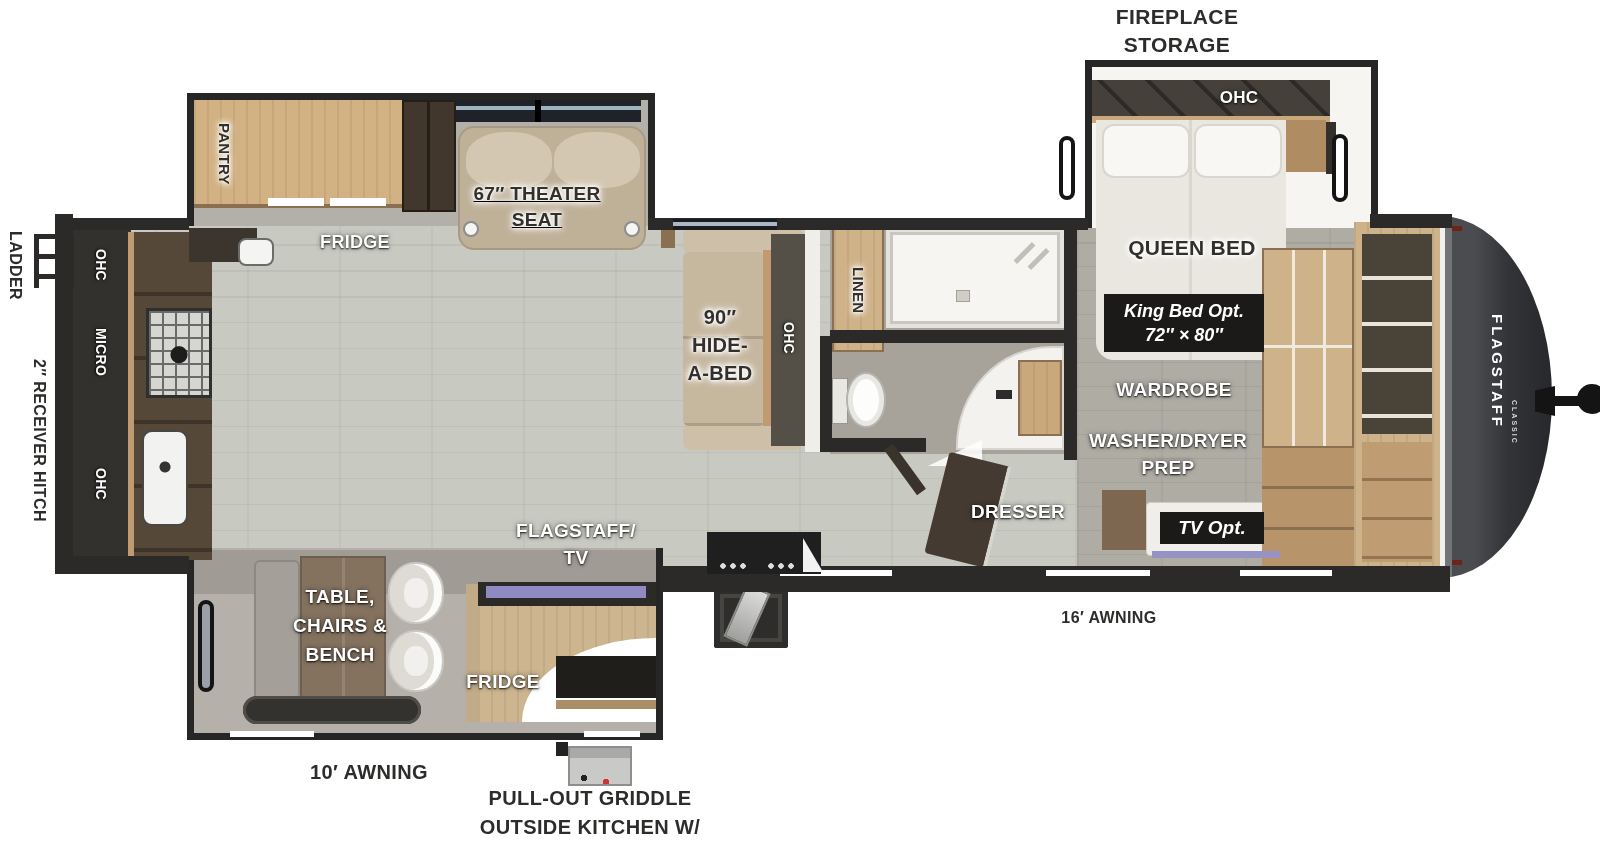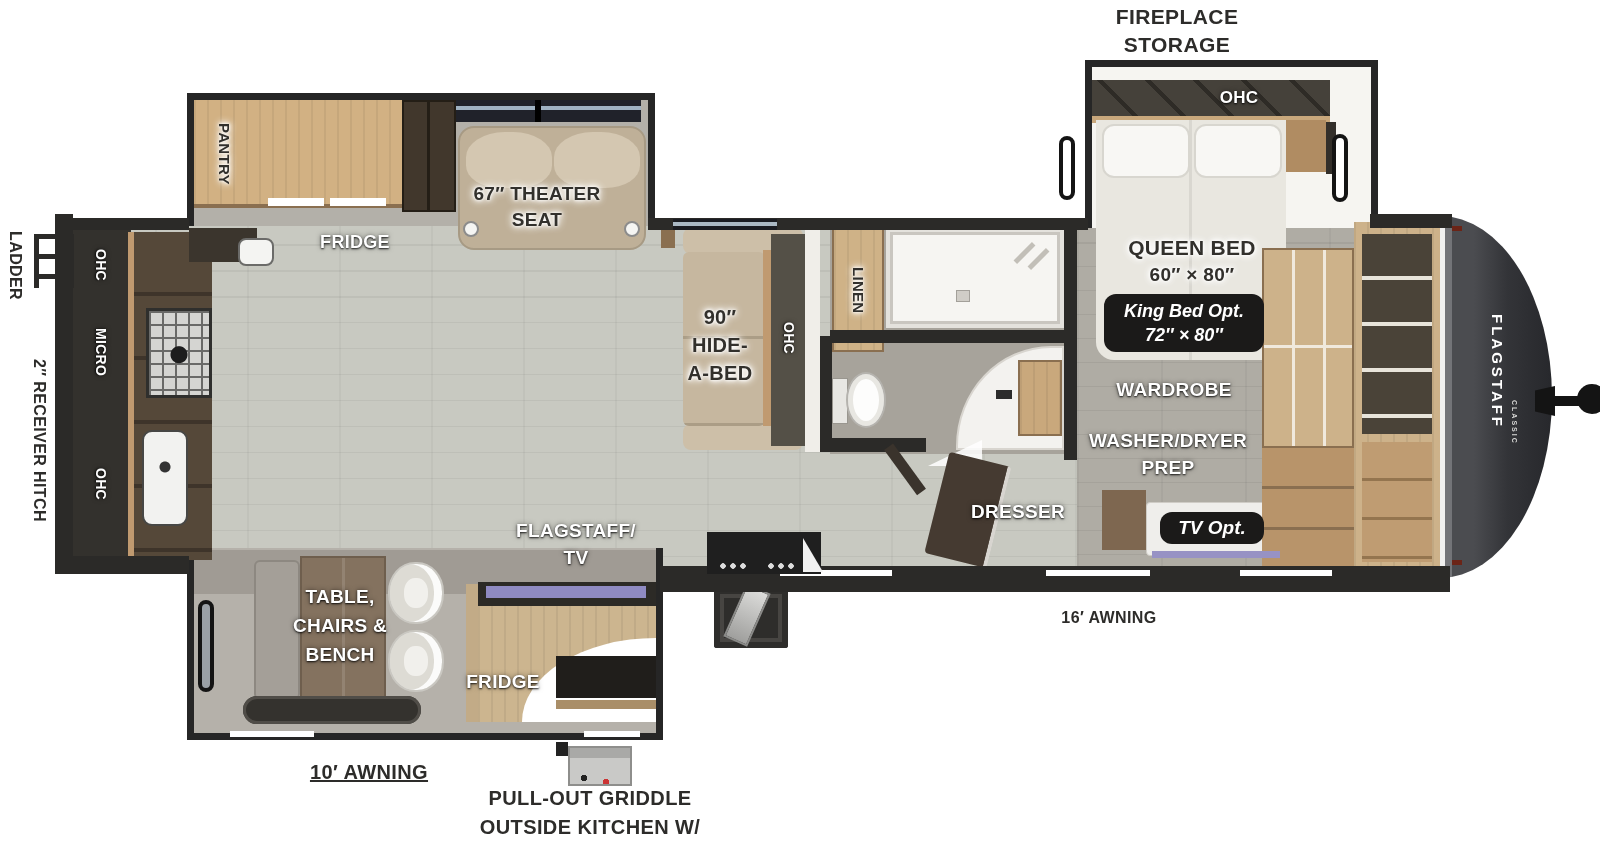--- a/index.html
+++ b/index.html
@@ -17,21 +17,21 @@
   .vtext{writing-mode:vertical-rl;}
   .win{background:#fff;border:4px solid #141414;border-radius:9px;box-sizing:border-box;}
   .floor{background-color:#c8c9c1;
          background-image:repeating-linear-gradient(180deg,rgba(0,0,0,.05) 0 1.5px,transparent 1.5px 26px),
                           repeating-linear-gradient(90deg,rgba(0,0,0,.035) 0 2px,transparent 2px 92px);}
   .floor2{background-color:#afaca4;
           background-image:repeating-linear-gradient(180deg,rgba(0,0,0,.06) 0 1.5px,transparent 1.5px 24px),
                            repeating-linear-gradient(90deg,rgba(0,0,0,.04) 0 2px,transparent 2px 84px);}
   .wood{background-color:#cdb28a;
         background-image:repeating-linear-gradient(90deg,rgba(0,0,0,.06) 0 2px,transparent 2px 13px);}
-  .pill{background:#1b1a19;border-radius:12px;color:#fff;font-weight:800;font-style:italic;}
+  .pill{background:#1b1a19;border-radius:0;color:#fff;font-weight:800;font-style:italic;}
 </style>
 </head>
 <body>
 
 <div id="canvas">
 
   <div class="abs floor" style="left:63px;top:218px;width:1014px;height:350px;z-index:0;"></div>
   <div class="abs floor2" style="left:1077px;top:218px;width:371px;height:350px;z-index:0;"></div>
 
   <div class="abs" style="left:1440px;top:216px;width:112px;height:362px;z-index:2;border-radius:0 100% 100% 0 / 0 50% 50% 0;
@@ -76,21 +76,21 @@
   <div class="abs" style="left:268px;top:198px;width:56px;height:8px;z-index:3;background:#fff;"></div>
   <div class="abs" style="left:330px;top:198px;width:56px;height:8px;z-index:3;background:#fff;"></div>
   <div class="abs vtext lblg ctr" style="left:208px;top:102px;width:32px;height:104px;z-index:6;font-size:15px;">PANTRY</div>
   <div class="abs" style="left:402px;top:100px;width:54px;height:112px;z-index:2;box-sizing:border-box;border:2px solid #241e16;background:#41372c;
               background-image:linear-gradient(90deg,transparent 0 23px,#241e16 23px 26px,transparent 26px);"></div>
   <div class="abs" style="left:458px;top:126px;width:188px;height:124px;z-index:2;background:#bfb098;border:2px solid #a79a84;border-radius:16px;box-sizing:border-box;"></div>
   <div class="abs" style="left:466px;top:132px;width:86px;height:56px;z-index:2;background:#d4c7b1;border-radius:45% 45% 40% 40%;"></div>
   <div class="abs" style="left:554px;top:132px;width:86px;height:56px;z-index:2;background:#d4c7b1;border-radius:45% 45% 40% 40%;"></div>
   <div class="abs" style="left:463px;top:221px;width:16px;height:16px;z-index:3;background:#f5f5f3;border:2px solid #8c8c8c;border-radius:50%;box-sizing:border-box;"></div>
   <div class="abs" style="left:624px;top:221px;width:16px;height:16px;z-index:3;background:#f5f5f3;border:2px solid #8c8c8c;border-radius:50%;box-sizing:border-box;"></div>
-  <div class="abs col" style="left:437px;top:180px;width:200px;height:54px;z-index:6;font-size:19px;line-height:26px;">
+  <div class="abs col" style="left:437px;top:180px;width:200px;height:54px;z-index:6;font-size:19px;line-height:26px;text-decoration:underline;">
     <span class="lblg">67″ THEATER</span>
     <span class="lblg">SEAT</span>
   </div>
   <div class="abs ctr lblw" style="left:305px;top:228px;width:100px;height:28px;z-index:6;font-size:18px;">FRIDGE</div>
 
   <div class="abs" style="left:673px;top:219px;width:104px;height:11px;z-index:4;background:linear-gradient(180deg,#1a1c22 0 3px,#aab8c4 3px 7px,#1a1c22 7px);"></div>
   <div class="abs" style="left:661px;top:228px;width:14px;height:20px;z-index:2;background:#8a6f50;"></div>
   <div class="abs" style="left:683px;top:228px;width:120px;height:26px;z-index:2;background:#cdbfa8;border-radius:8px;"></div>
   <div class="abs" style="left:683px;top:424px;width:120px;height:26px;z-index:2;background:#cdbfa8;border-radius:8px;"></div>
   <div class="abs" style="left:683px;top:252px;width:82px;height:174px;z-index:2;border-radius:6px;
@@ -133,21 +133,20 @@
   <div class="abs ctr lblw" style="left:1206px;top:82px;width:66px;height:32px;z-index:6;font-size:17px;">OHC</div>
   <div class="abs" style="left:1286px;top:120px;width:40px;height:52px;z-index:2;background:#b08c62;"></div>
   <div class="abs" style="left:1326px;top:122px;width:10px;height:52px;z-index:2;background:#332f2a;"></div>
   <div class="abs win" style="left:1332px;top:134px;width:16px;height:68px;z-index:4;"></div>
   <div class="abs win" style="left:1059px;top:136px;width:16px;height:64px;z-index:4;"></div>
   <div class="abs" style="left:1096px;top:120px;width:190px;height:240px;z-index:2;background:#e9e7e0;border-radius:0 0 18px 18px;
               background-image:linear-gradient(90deg,transparent 0 93px,rgba(0,0,0,.07) 93px 96px,transparent 96px);"></div>
   <div class="abs" style="left:1102px;top:124px;width:88px;height:54px;z-index:2;background:#f8f7f4;border:2px solid #d8d6cf;border-radius:12px;box-sizing:border-box;"></div>
   <div class="abs" style="left:1194px;top:124px;width:88px;height:54px;z-index:2;background:#f8f7f4;border:2px solid #d8d6cf;border-radius:12px;box-sizing:border-box;"></div>
   <div class="abs ctr lblg" style="left:1082px;top:234px;width:220px;height:28px;z-index:6;font-size:21px;">QUEEN BED</div>
-  <div class="abs ctr lblg" style="left:1082px;top:262px;width:220px;height:26px;z-index:6;font-size:19px;">60″ × 80″</div>
   <div class="abs col pill" style="left:1104px;top:294px;width:160px;height:58px;z-index:6;font-size:18px;line-height:24px;">
     <span>King Bed Opt.</span>
     <span>72″ × 80″</span>
   </div>
   <div class="abs ctr lblw" style="left:1088px;top:376px;width:172px;height:28px;z-index:6;font-size:19px;">WARDROBE</div>
   <div class="abs col" style="left:1078px;top:426px;width:180px;height:56px;z-index:6;font-size:19px;line-height:27px;">
     <span class="lblw">WASHER/DRYER</span>
     <span class="lblw">PREP</span>
   </div>
   <div class="abs ctr lblw" style="left:948px;top:498px;width:140px;height:28px;z-index:6;font-size:19px;">DRESSER</div>
@@ -231,19 +230,19 @@
                          linear-gradient(270deg,#2b2a28 0 5px,transparent 5px),
                          repeating-linear-gradient(180deg,#2b2a28 0 5px,transparent 5px 20px);"></div>
   <div class="abs vtext lbld ctr" style="left:0px;top:196px;width:30px;height:140px;z-index:6;font-size:16px;">LADDER</div>
   <div class="abs vtext lbld ctr" style="left:24px;top:300px;width:30px;height:280px;z-index:6;font-size:16px;">2″ RECEIVER HITCH</div>
 
   <div class="abs col" style="left:1077px;top:2px;width:200px;height:58px;z-index:6;font-size:21px;line-height:28px;">
     <span class="lbld">FIREPLACE</span>
     <span class="lbld">STORAGE</span>
   </div>
   <div class="abs ctr lbld" style="left:1018px;top:604px;width:182px;height:28px;z-index:6;font-size:16px;">16′ AWNING</div>
-  <div class="abs ctr lbld" style="left:283px;top:758px;width:172px;height:28px;z-index:6;font-size:20px;text-decoration:underline;">10′ AWNING</div>
+  <div class="abs ctr lbld" style="left:283px;top:758px;width:172px;height:28px;z-index:6;font-size:20px;">10′ AWNING</div>
   <div class="abs col" style="left:448px;top:784px;width:284px;height:58px;z-index:6;font-size:20px;line-height:29px;">
     <span class="lbld">PULL-OUT GRIDDLE</span>
     <span class="lbld">OUTSIDE KITCHEN W/</span>
   </div>
 
 </div>
 
 </body></html>

